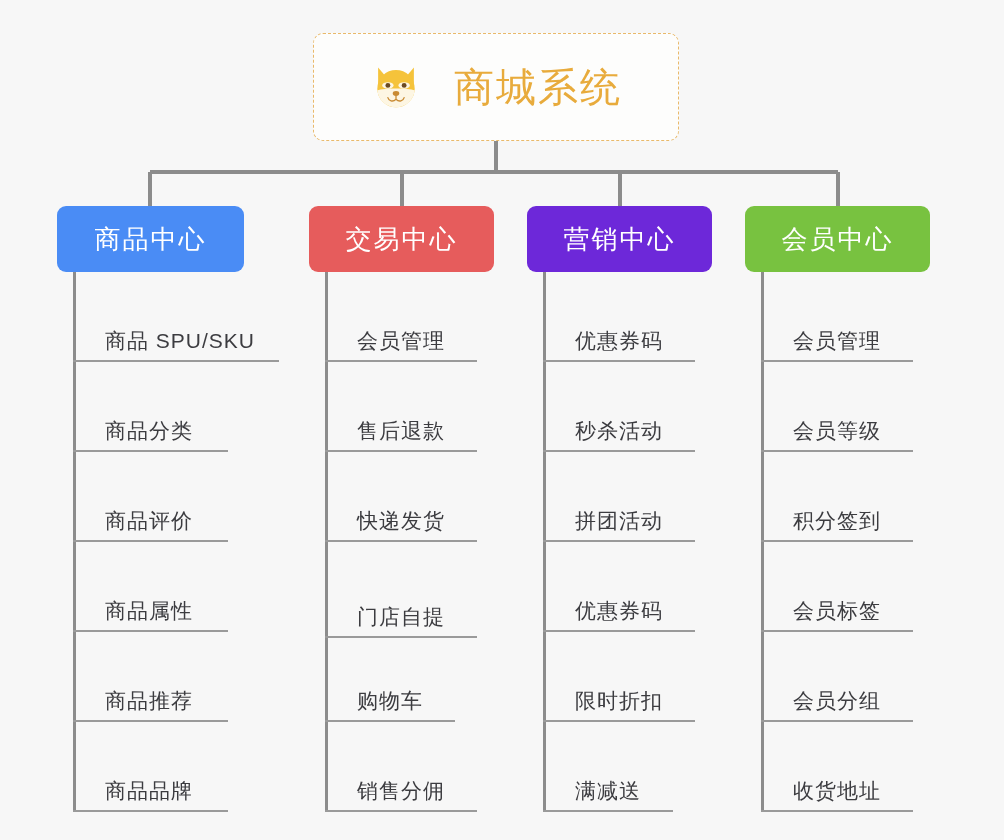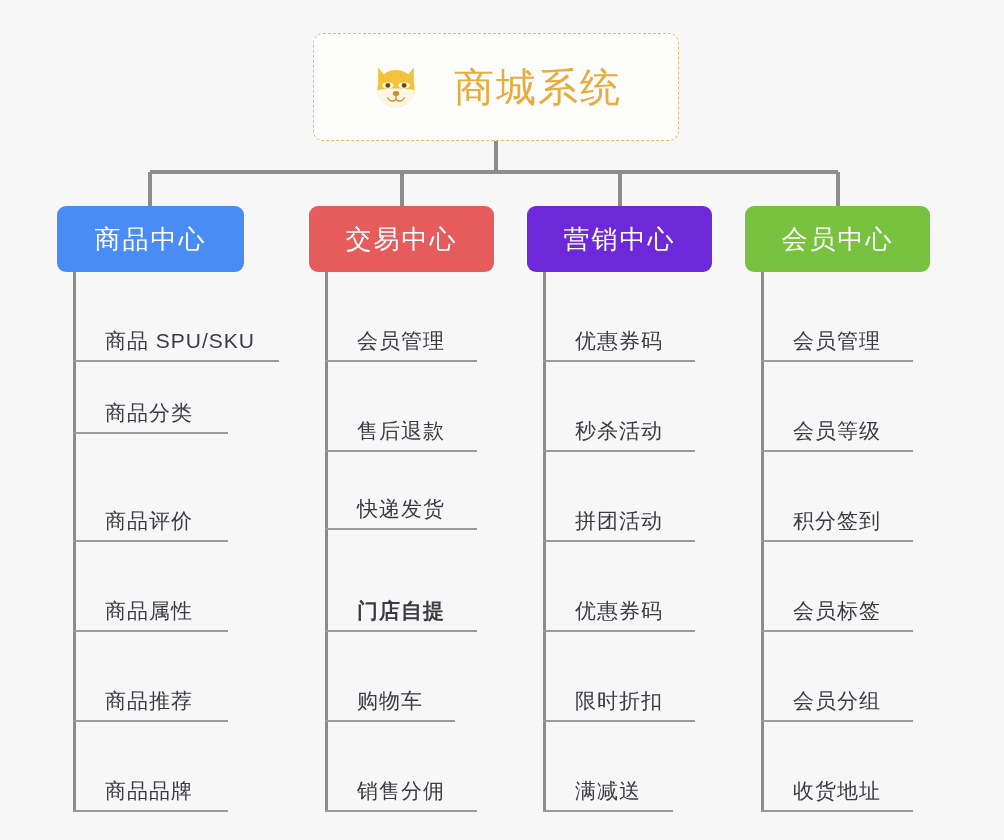--- a/index.html
+++ b/index.html
@@ -146,21 +146,21 @@
   <div id="branches">
       <div class="cat-box" style="left: 57px; width: 187px; background: rgb(74, 140, 245); text-align: center;">
         <span>商品中心</span>
       </div>
       <div class="leaf-group" style="left: 73px;">
         <div class="leaf-spine" style="height: 540px;"></div>
         <div class="leaf-item" style="top: 0px; width: 206px;">
           <span class="leaf-label">商品 SPU/SKU</span>
           <div class="leaf-rule" style="width: 206px;"></div>
         </div>
-        <div class="leaf-item" style="top: 72px; width: 155px; text-decoration: underline;">
+        <div class="leaf-item" style="top: 90px; width: 155px; text-decoration: underline;">
           <span class="leaf-label">商品分类</span>
           <div class="leaf-rule" style="width: 155px;"></div>
         </div>
         <div class="leaf-item" style="top: 180px; width: 155px;">
           <span class="leaf-label">商品评价</span>
           <div class="leaf-rule" style="width: 155px;"></div>
         </div>
         <div class="leaf-item" style="top: 270px; width: 155px;">
           <span class="leaf-label">商品属性</span>
           <div class="leaf-rule" style="width: 155px;"></div>
@@ -180,25 +180,25 @@
       <div class="leaf-group" style="left: 325px;">
         <div class="leaf-spine" style="height: 540px;"></div>
         <div class="leaf-item" style="top: 0px; width: 152px;">
           <span class="leaf-label">会员管理</span>
           <div class="leaf-rule" style="width: 152px;"></div>
         </div>
         <div class="leaf-item" style="top: 90px; width: 152px;">
           <span class="leaf-label">售后退款</span>
           <div class="leaf-rule" style="width: 152px;"></div>
         </div>
-        <div class="leaf-item" style="top: 168px; width: 152px;">
+        <div class="leaf-item" style="top: 180px; width: 152px;">
           <span class="leaf-label">快递发货</span>
           <div class="leaf-rule" style="width: 152px;"></div>
         </div>
-        <div class="leaf-item" style="top: 270px; width: 152px; font-weight: bold;">
+        <div class="leaf-item" style="top: 276px; width: 152px;">
           <span class="leaf-label">门店自提</span>
           <div class="leaf-rule" style="width: 152px;"></div>
         </div>
         <div class="leaf-item" style="top: 360px; width: 130px;">
           <span class="leaf-label">购物车</span>
           <div class="leaf-rule" style="width: 130px;"></div>
         </div>
         <div class="leaf-item" style="top: 450px; width: 152px;">
           <span class="leaf-label">销售分佣</span>
           <div class="leaf-rule" style="width: 152px;"></div>

